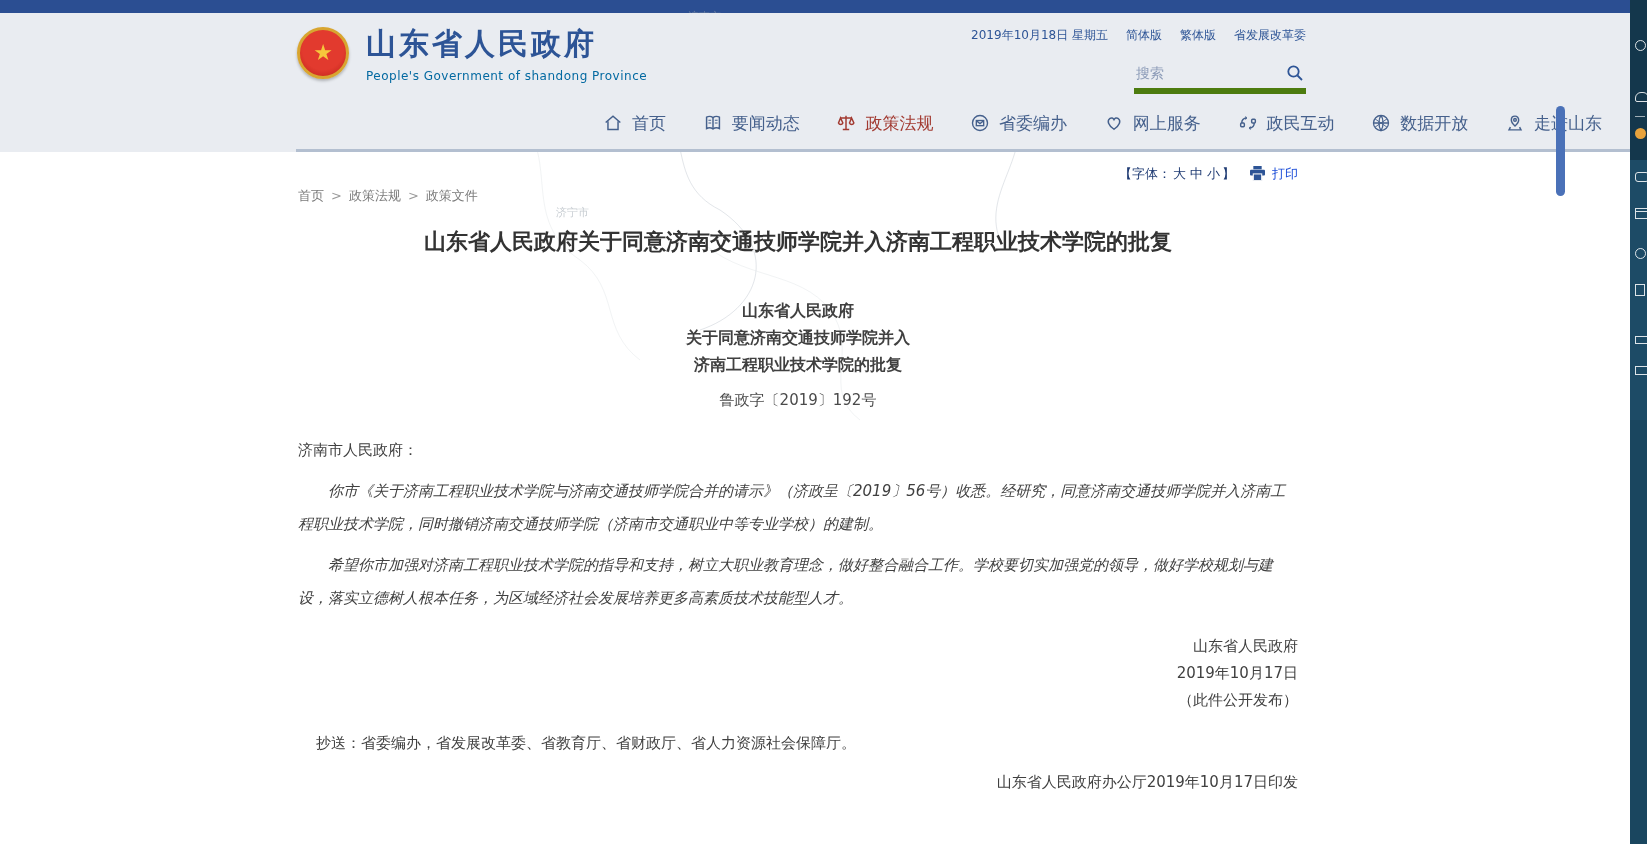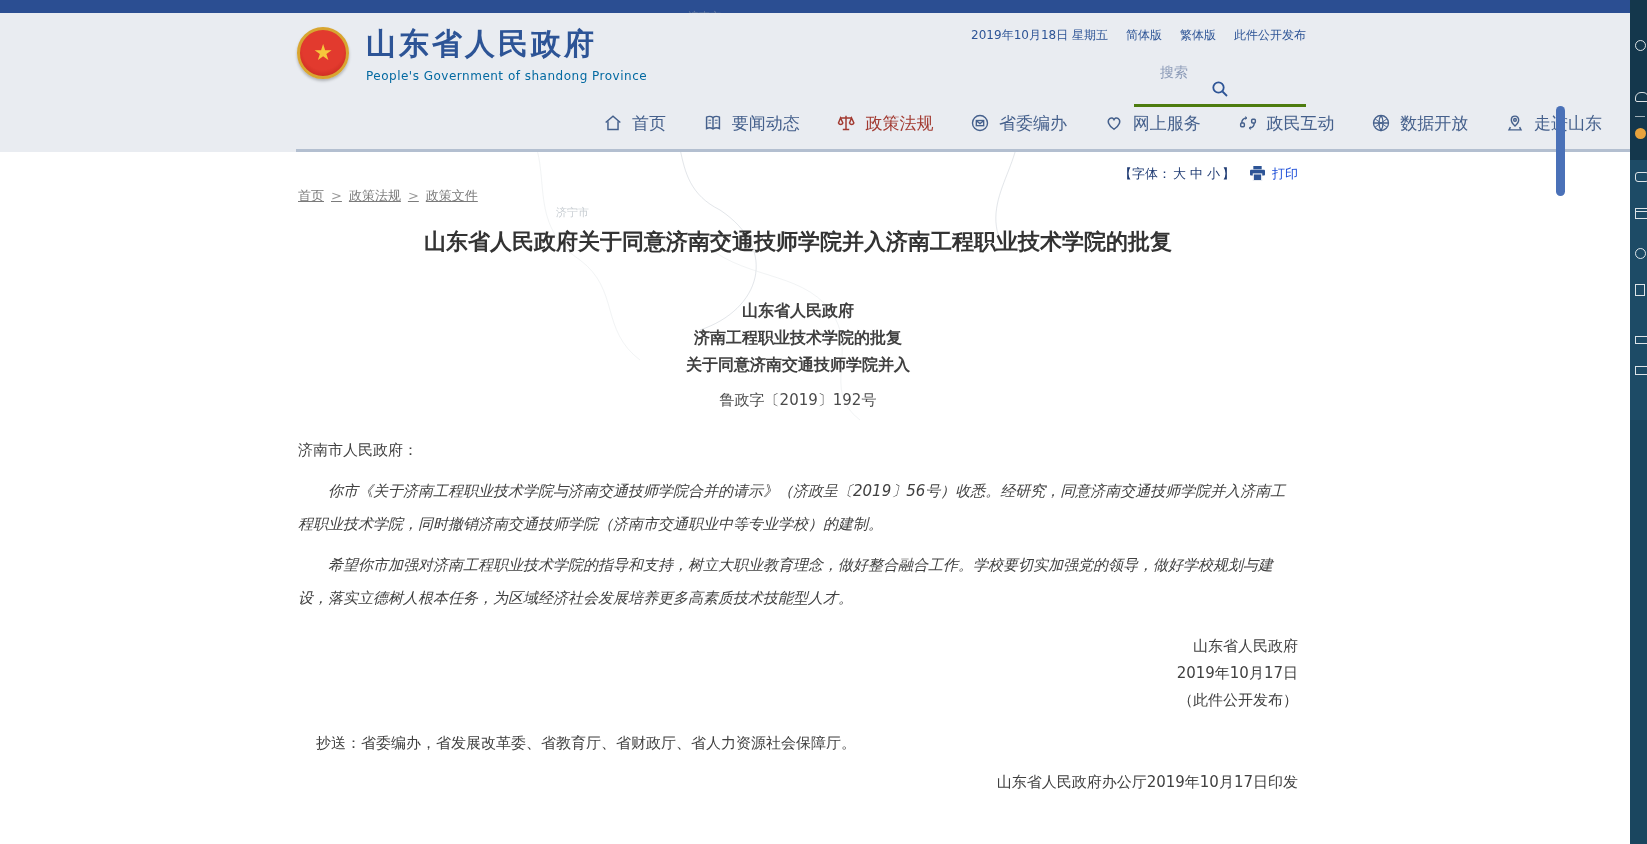--- a/index.html
+++ b/index.html
@@ -20,21 +20,21 @@
     border:3px solid #d8a530; display:flex; align-items:center; justify-content:center;
     color:#f6c73c; font-size:22px; line-height:1; box-shadow:0 2px 3px rgba(0,0,0,.25); }
   .logo-text { margin-left:16px; }
   .logo-title { color:#2d5496; font-size:30px; font-weight:bold; letter-spacing:3px; }
   .logo-sub { color:#0369a1; font-size:12px; margin-top:4px; letter-spacing:.5px; }
 
   .hdr-right { position:absolute; right:0; top:14px; text-align:right;margin-left:32px; }
   .date-row { font-size:12px; color:#2d5496; display:flex; gap:18px; justify-content:flex-end; align-items:center; }
   .date-row .lnk { cursor:pointer; }
   .search-box { margin-top:18px; width:172px; margin-left:auto; display:flex; align-items:center;
-    justify-content:space-between; border-bottom:3px solid #4d7c0f; padding:2px 2px 6px 2px;flex-direction:column; }
+    justify-content:space-between; border-bottom:6px solid #4d7c0f; padding:2px 2px 6px 2px; }
   .search-box input { border:none; outline:none; background:transparent; width:120px;
     font-size:14px; color:#44618e; font-family:inherit; }
   .search-box input::placeholder { color:#8d9cb8; }
   .mag { cursor:pointer; display:flex; }
 
   
   .nav { position:absolute; left:0; bottom:0; width:1630px; height:55px;
     border-bottom:3px solid #b3bfd0; }
   .nav-inner { width:1000px; margin-left:306px; height:100%; display:flex;
     justify-content:space-between; align-items:center; }
@@ -48,21 +48,21 @@
   .wm text { fill:#9aa4ad; font-size:11px; opacity:.55; }
   .wm path { stroke:#c6ccd4; fill:none; opacity:.5; }
   .wm path.white-area { stroke:#e4e7ea; }
 
   
   .content { position:relative; width:1000px; margin-left:298px; color:#404040; }
   .tools-row { margin-top:13px; text-align:right; font-size:13px; color:#1f3b73; height:18px; }
   .tools-row .sz { cursor:pointer; margin:0 2px; }
   .tools-row .print { cursor:pointer; margin-left:6px; color:#1d4ed8; }
   .tools-row .picon { display:inline-block; vertical-align:-3px; margin-left:14px; cursor:pointer; }
-  .crumbs { margin-top:4px; font-size:13px; color:#7b7b7b;text-decoration:underline; }
+  .crumbs { margin-top:4px; font-size:13px; color:#7b7b7b; }
   .crumbs .c-lnk { cursor:pointer; }
   .crumbs .sep { margin:0 7px; color:#999; }
 
   .art-title { margin-top:22px; text-align:center; font-size:22px; font-weight:bold; color:#333; }
   .meta { margin-top:36px; text-align:right; font-size:13px; color:#3e64a8; }
   .meta span { margin-left:42px; }
 
   .doc-head { margin-top:40px; text-align:center; font-size:16px; font-weight:bold;
     color:#404040; line-height:27px; }
   .doc-no { margin-top:13px; text-align:center; font-size:15px; color:#4a4a4a; }
@@ -120,21 +120,21 @@
           <div class="logo-title">山东省人民政府</div>
           <div class="logo-sub">People's Government of shandong Province</div>
         </div>
       </div>
 
       <div class="hdr-right">
         <div class="date-row">
           <span>2019年10月18日 星期五</span>
           <span class="lnk">简体版</span>
           <span class="lnk">繁体版</span>
-          <span class="lnk">此件公开发布</span>
+          <span class="lnk">省发展改革委</span>
         </div>
         <div class="search-box">
           <input type="text" placeholder="搜索" style="">
           <span class="mag">
             <svg width="18" height="18" viewBox="0 0 18 18" fill="none" stroke="#2d5496" stroke-width="1.8">
               <circle cx="7.5" cy="7.5" r="5.2"></circle>
                 <path d="M11.5 11.5 L16 16"></path>
             </svg>
           </span>
         </div>
@@ -237,22 +237,22 @@
     </div>
     <div class="crumbs">
       <span class="c-lnk">首页</span><span class="sep">&gt;</span><span class="c-lnk">政策法规</span><span class="sep">&gt;</span><span>政策文件</span>
     </div>
 
     <h1 class="art-title">山东省人民政府关于同意济南交通技师学院并入济南工程职业技术学院的批复</h1>
 
 
     <div class="doc-head">
       <div>山东省人民政府</div>
+      <div>关于同意济南交通技师学院并入</div>
       <div>济南工程职业技术学院的批复</div>
-      <div>关于同意济南交通技师学院并入</div>
     </div>
     <div class="doc-no">鲁政字〔2019〕192号</div>
 
     <div class="body-text">
       <div class="saluto">济南市人民政府：</div>
       <p class="para">你市《关于济南工程职业技术学院与济南交通技师学院合并的请示》（济政呈〔2019〕56号）收悉。经研究，同意济南交通技师学院并入济南工程职业技术学院，同时撤销济南交通技师学院（济南市交通职业中等专业学校）的建制。</p>
       <p class="para">希望你市加强对济南工程职业技术学院的指导和支持，树立大职业教育理念，做好整合融合工作。学校要切实加强党的领导，做好学校规划与建设，落实立德树人根本任务，为区域经济社会发展培养更多高素质技术技能型人才。</p>
       <div class="sig">
         <div>山东省人民政府</div>
         <div>2019年10月17日</div>

